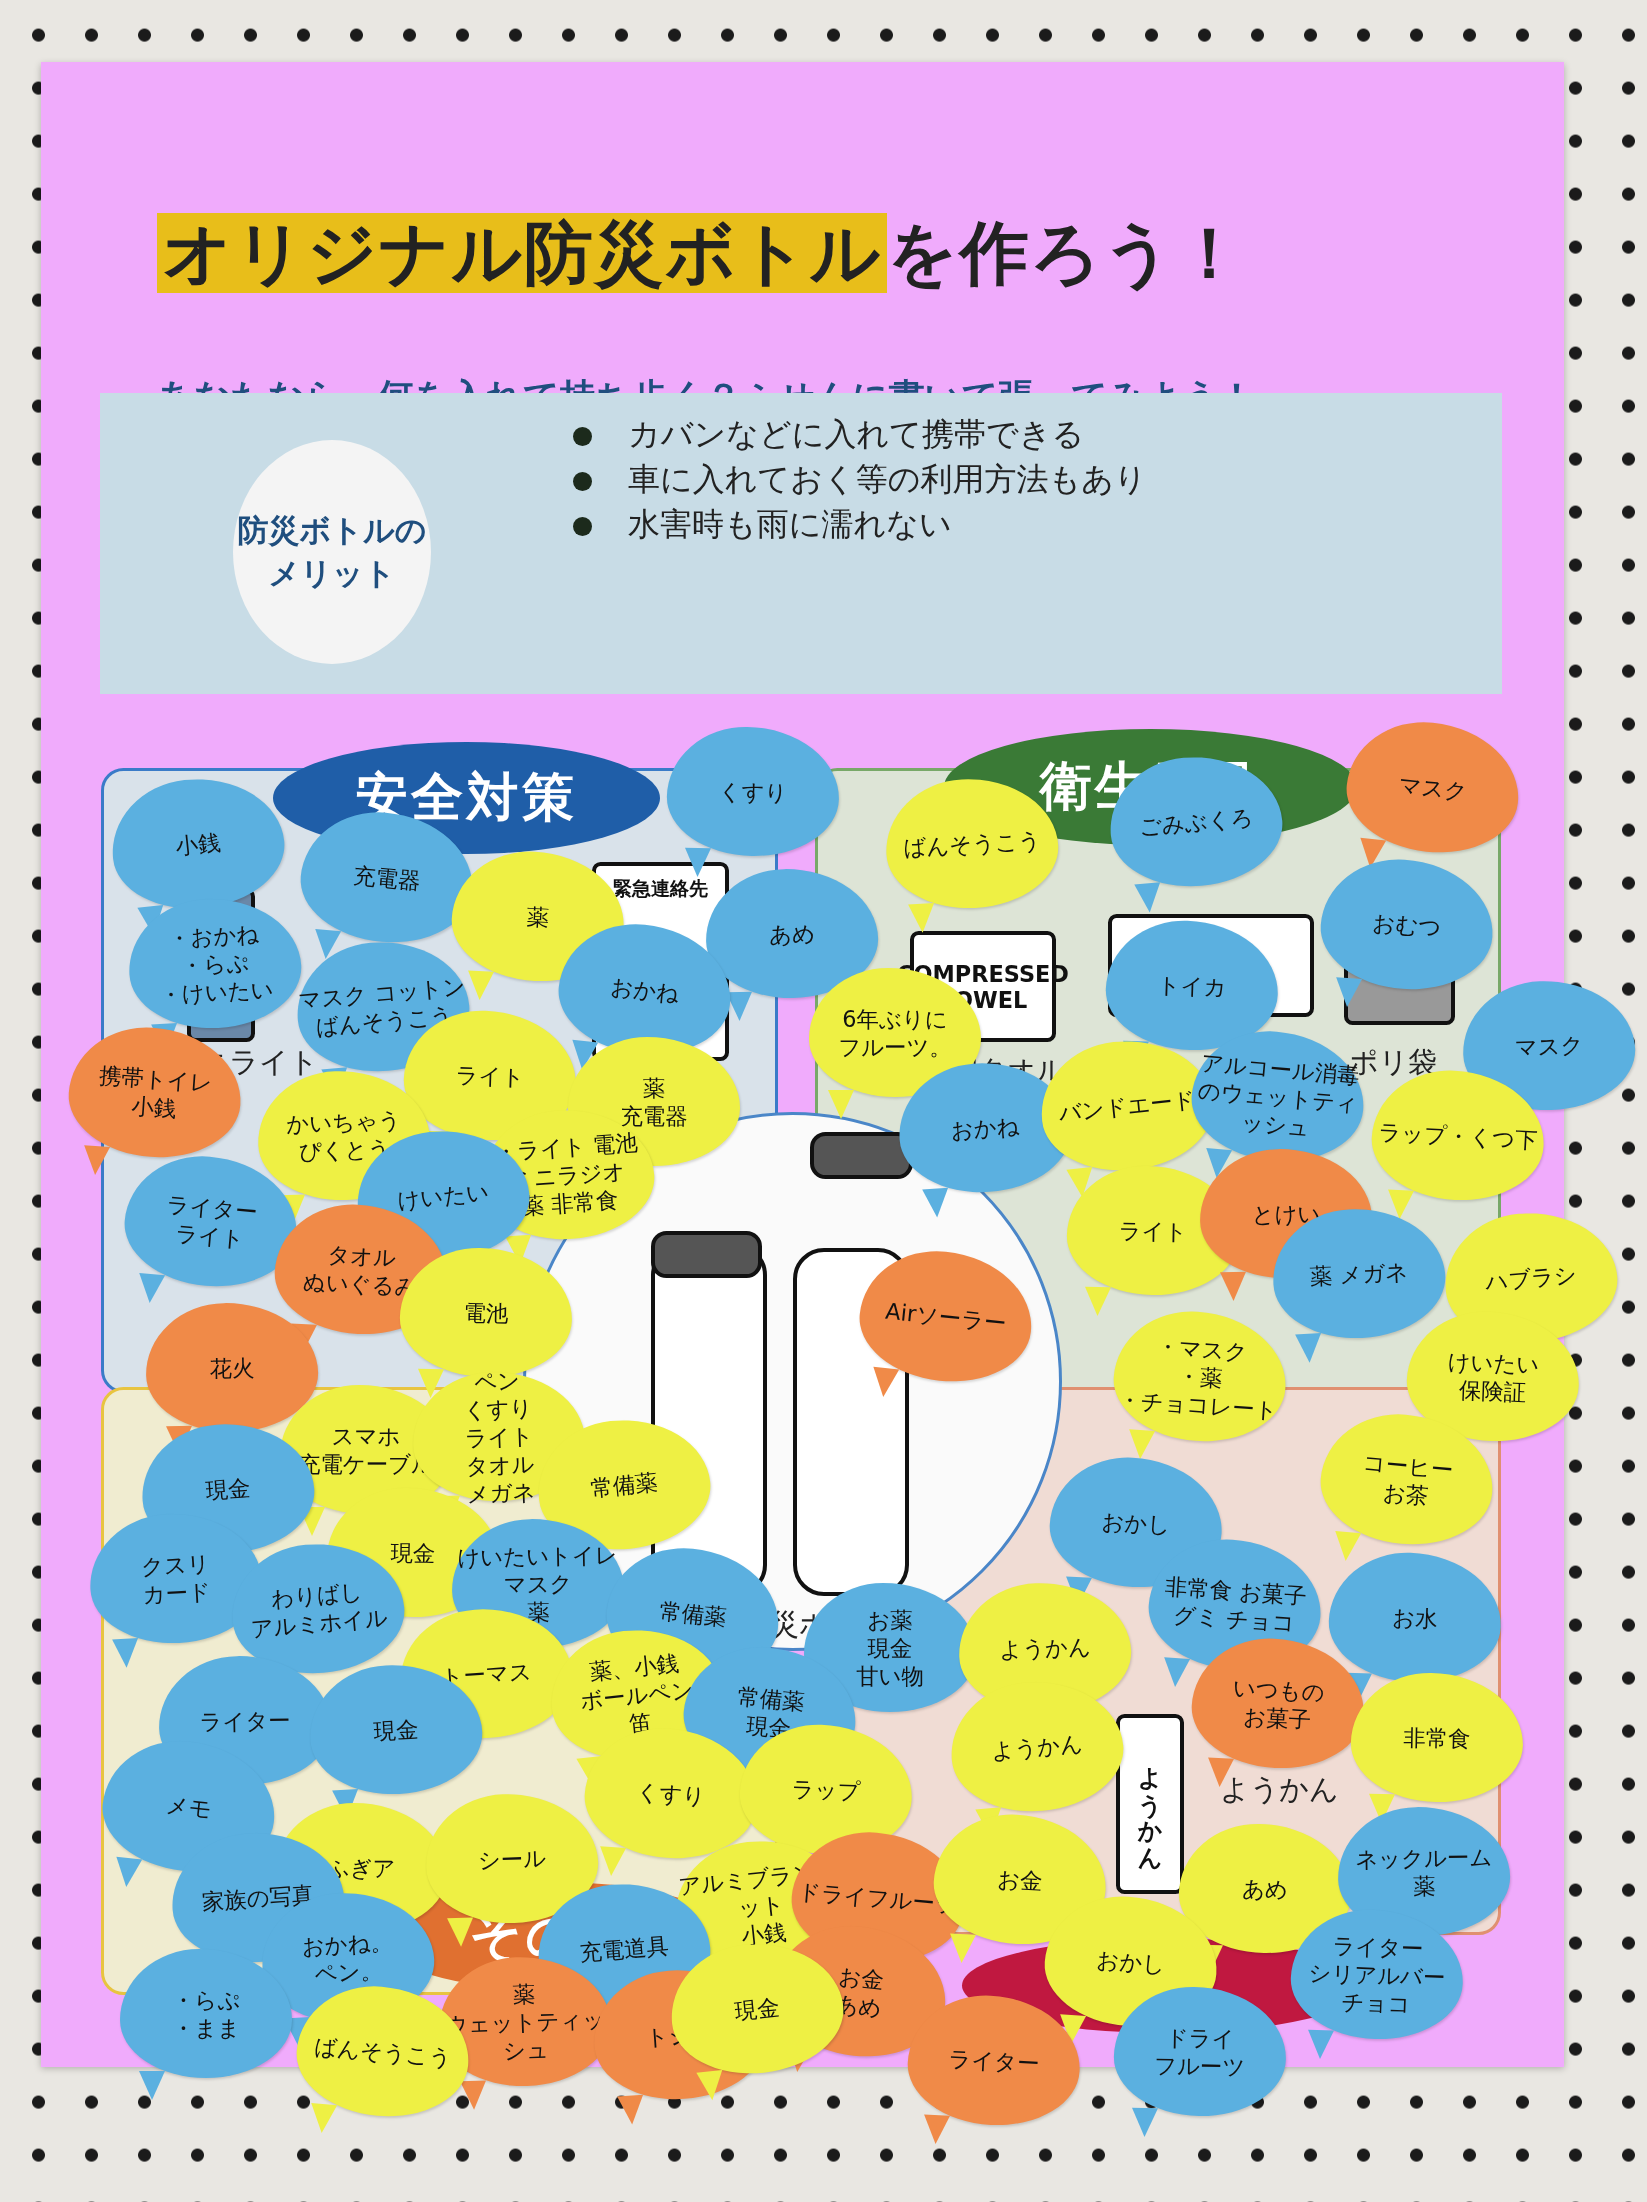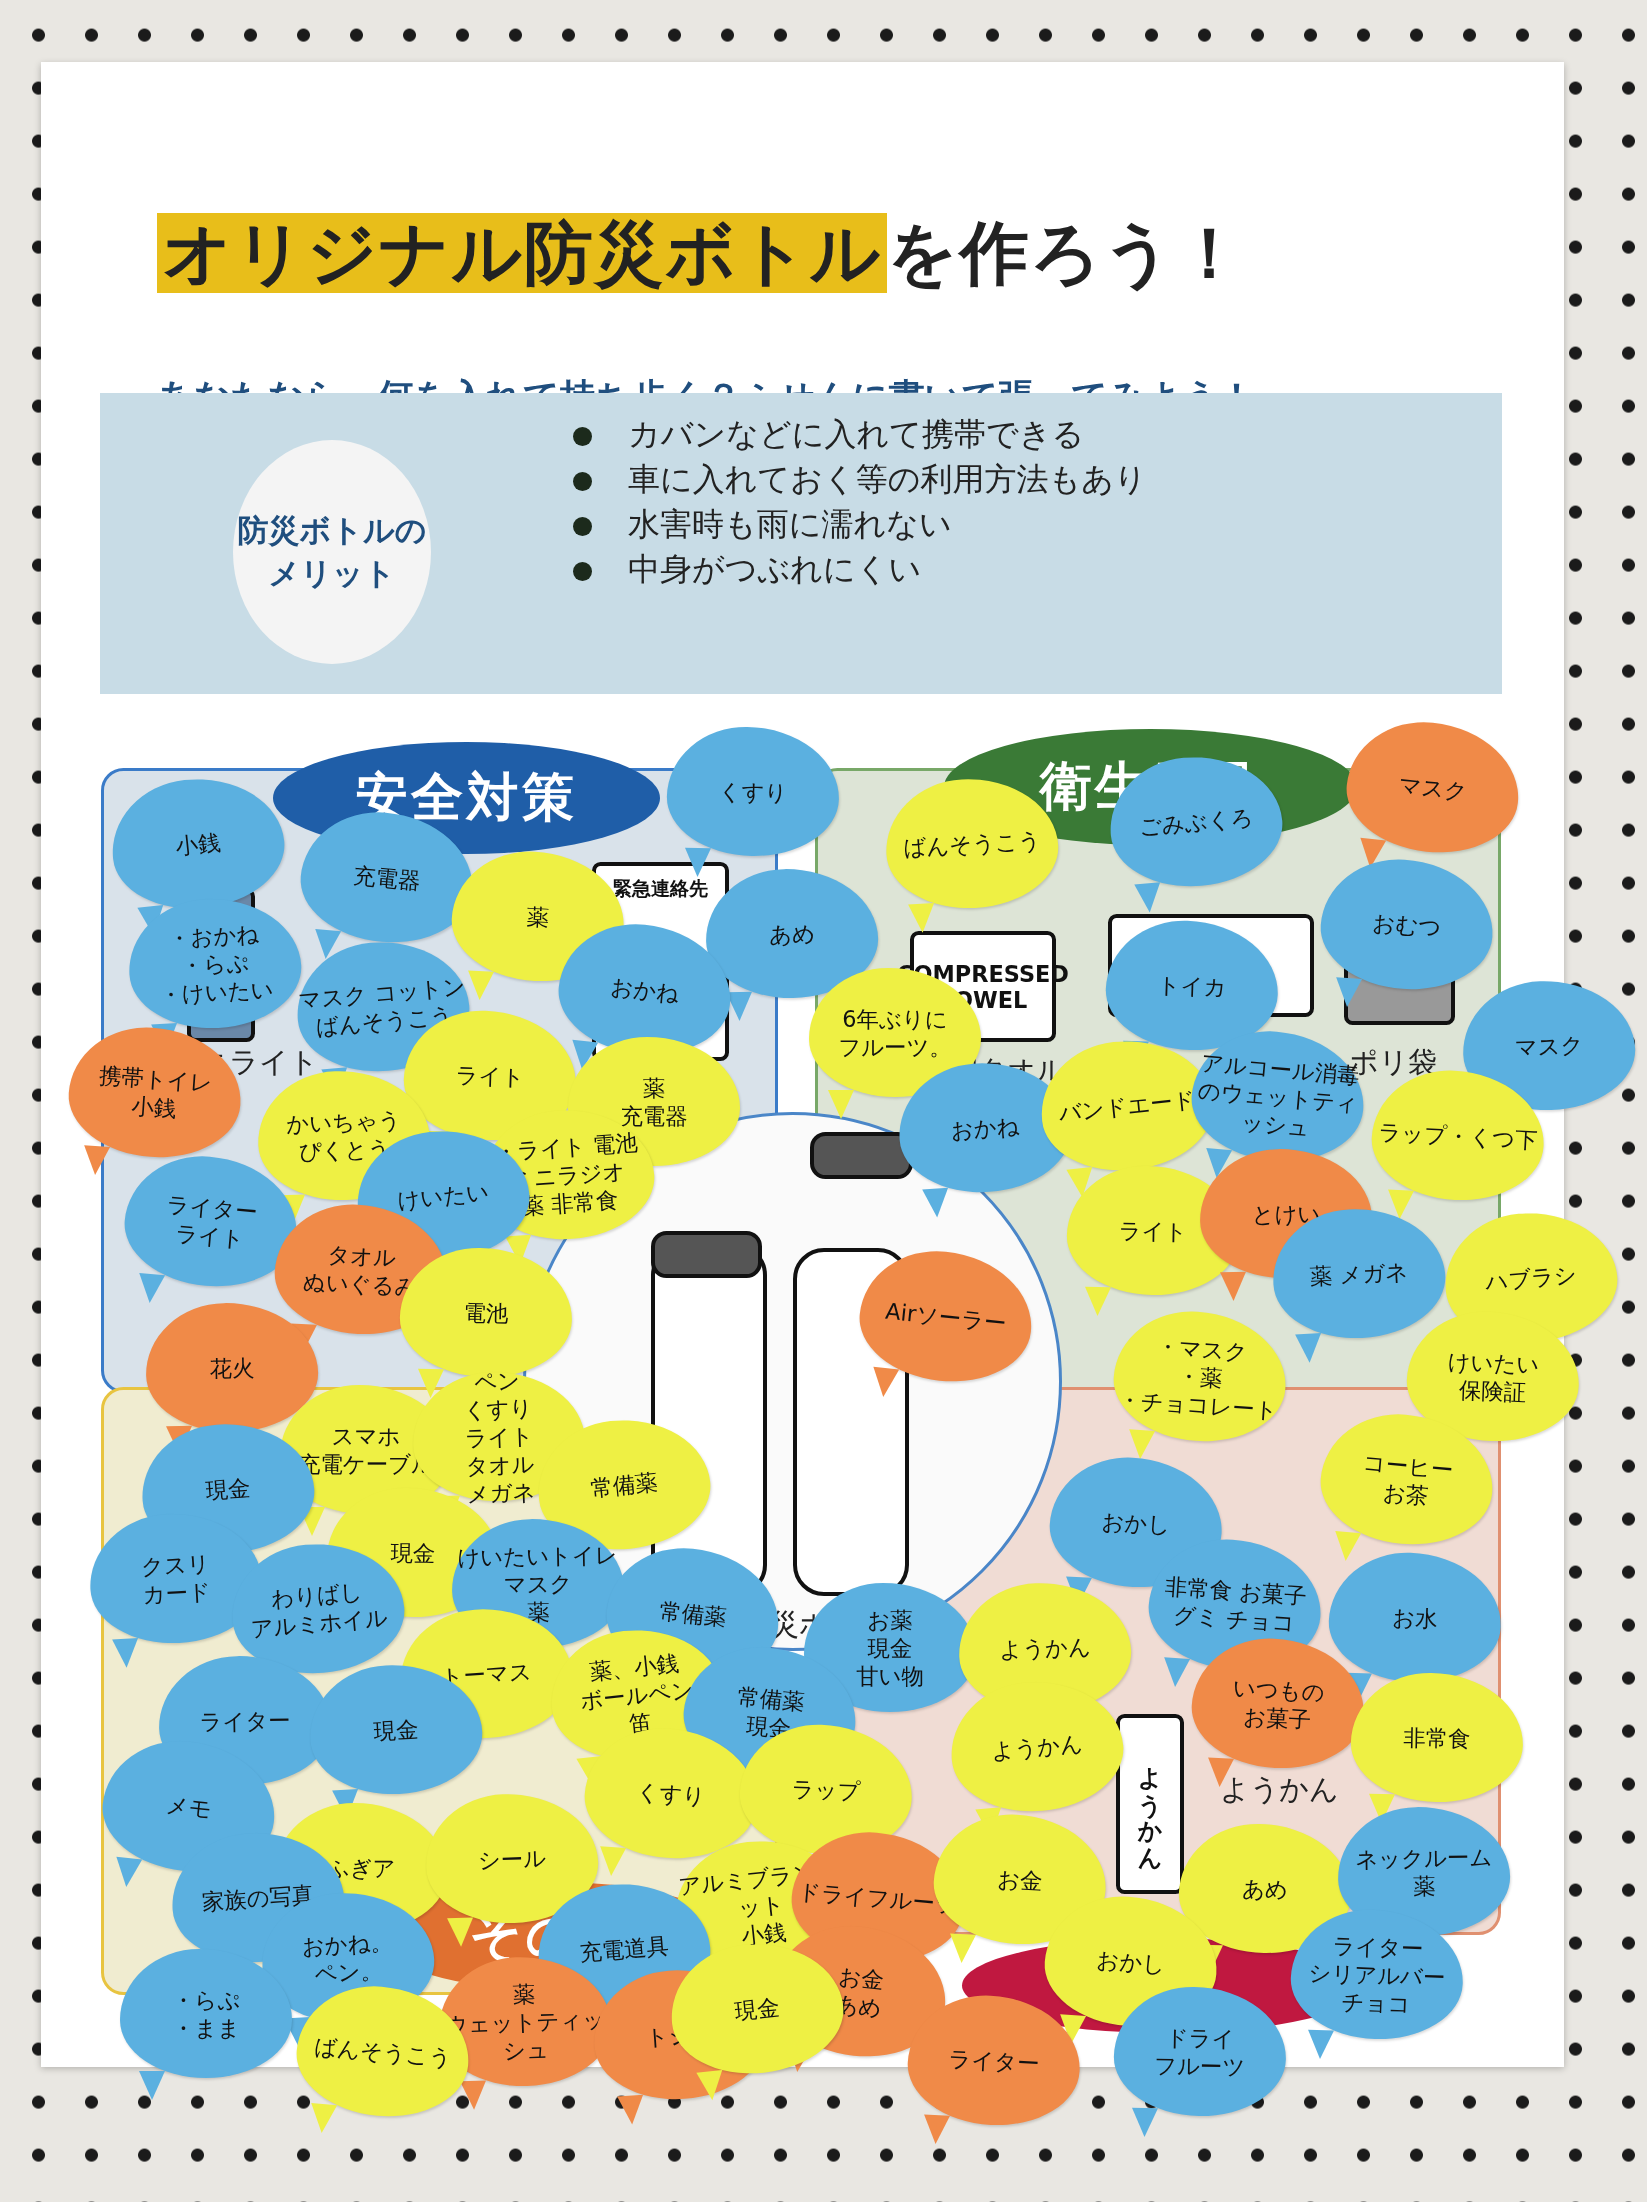--- a/index.html
+++ b/index.html
@@ -6,21 +6,21 @@
   body{
     width:1648px;height:2203px;position:relative;overflow:hidden;
     background-color:#e9e7e2;
     background-image:radial-gradient(circle,#1b1b1b 0 6px,transparent 6.9px);
     background-size:53px 53px;
     background-position:12px 8.6px;
     font-family:"DejaVu Sans","Liberation Sans",sans-serif;
   }
   .poster{
     position:absolute;left:41px;top:62px;width:1523px;height:2005px;
-    background:#ffffff;box-shadow:0 1.7px 6.9px rgba(0,0,0,.25);
+    background:#f0abfc;box-shadow:0 1.7px 6.9px rgba(0,0,0,.25);
   }
   .title{position:absolute;left:116px;top:146px;font-size:69px;font-weight:bold;color:#222;letter-spacing:1.7px;white-space:nowrap;}
   .title .hl{background:#e8be1a;padding:0 5.2px;}
   .subtitle{position:absolute;left:116px;top:311px;font-size:36px;font-weight:bold;color:#1f4e7e;white-space:nowrap;}
   .merit-box{position:absolute;left:59px;top:331px;width:1402px;height:301px;background:#c8dce6;}
   .merit-circle{position:absolute;left:133px;top:47px;width:198px;height:224px;border-radius:50%;background:#f4f4f4;display:flex;align-items:center;justify-content:center;text-align:center;color:#1f4e7e;font-size:31px;font-weight:bold;line-height:1.4;}
   .merit-list{position:absolute;left:473px;top:19px;list-style:none;margin:0;padding:0;}
   .merit-list li{font-size:32px;color:#222;height:45px;line-height:45px;white-space:nowrap;}
   .merit-list li::before{content:"";display:inline-block;width:19px;height:19px;border-radius:50%;background:#1c2a1c;margin-right:36px;vertical-align:middle;}
   .quad{position:absolute;border-radius:22.4px;}
@@ -60,21 +60,20 @@
 <div class="poster">
   <div class="title"><span class="hl">オリジナル防災ボトル</span><span>を作ろう！</span></div>
   <div class="subtitle">あなたなら、何を入れて持ち歩く？ふせんに書いて張ってみよう！</div>
 
   <div class="merit-box">
     <div class="merit-circle">防災ボトルのメリット</div>
     <ul class="merit-list">
       <li>カバンなどに入れて携帯できる</li>
       <li>車に入れておく等の利用方法もあり</li>
       <li>水害時も雨に濡れない</li>
-      <li>中身がつぶれにくい</li>
     </ul>
   </div>
 
   <div class="quad q-safety"></div>
   <div class="quad q-hygiene"></div>
   <div class="quad q-other"></div>
   <div class="quad q-food"></div>
 
   <div class="pill pill-safety">安全対策</div>
   <div class="pill pill-hygiene">衛生用品</div>

